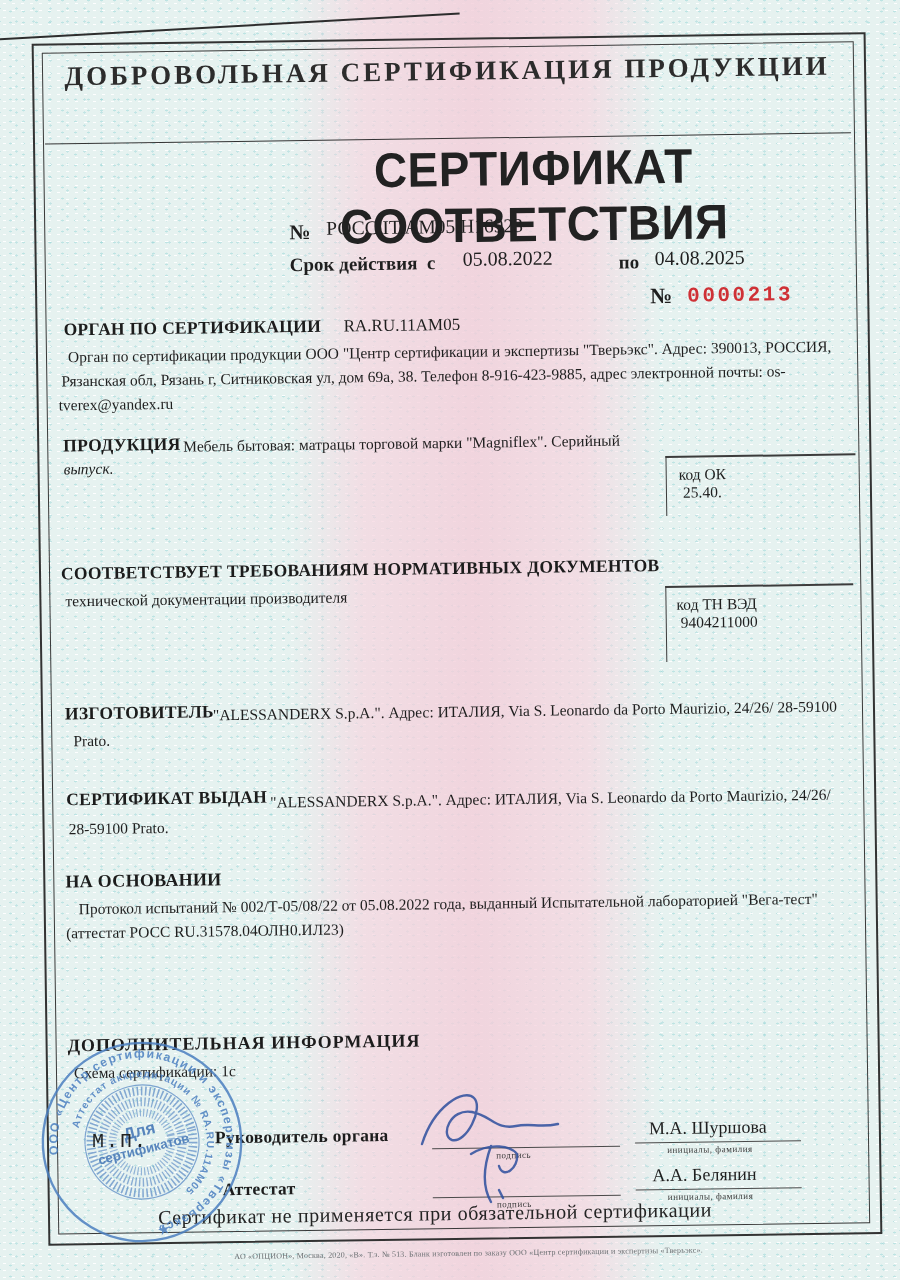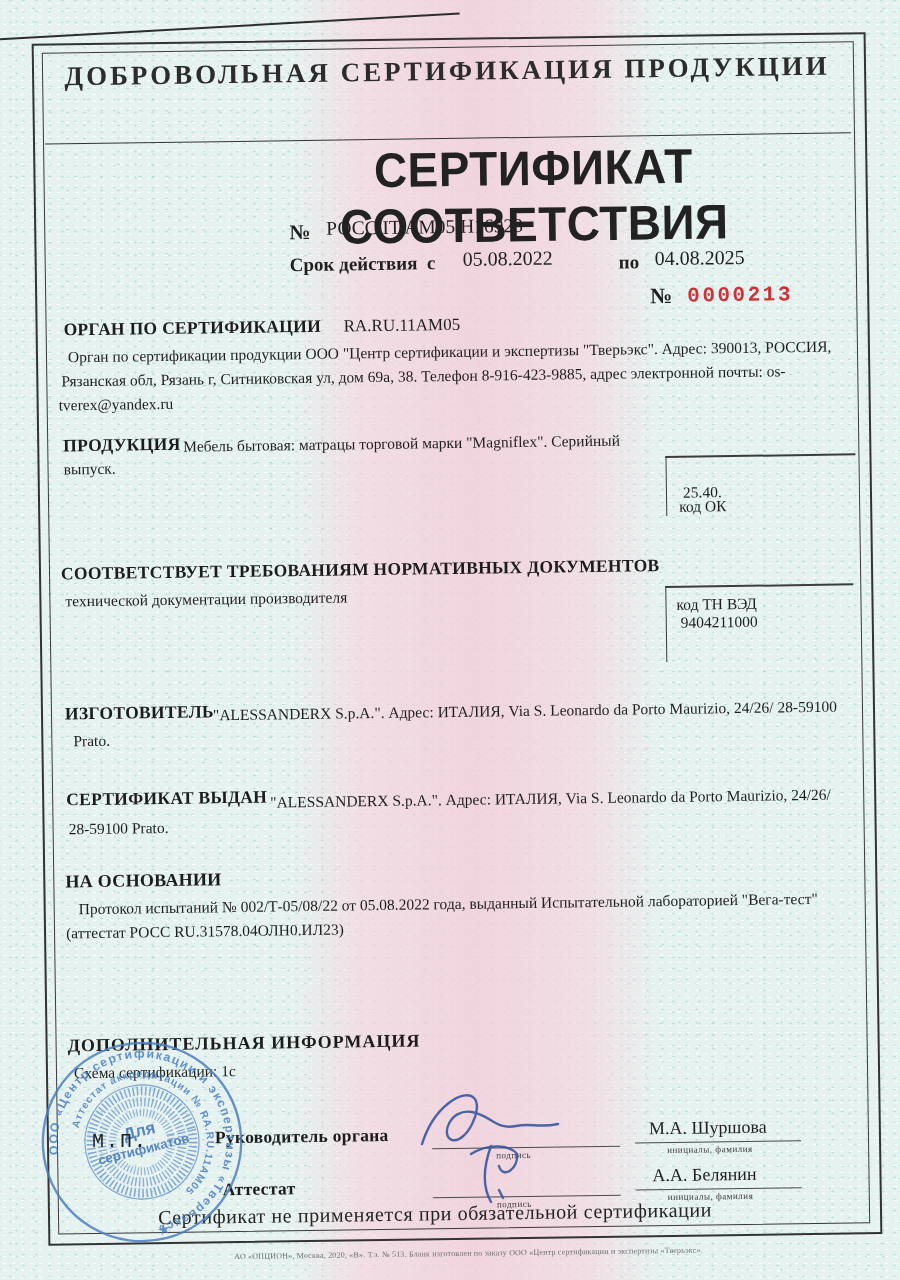--- a/index.html
+++ b/index.html
@@ -74,25 +74,25 @@
     <div class="abs red-num" style="left:692px; top:288px;">0000213</div>
 
     <div class="abs h-sec" style="left:68px; top:314px;">ОРГАН ПО СЕРТИФИКАЦИИ</div>
     <div class="abs serif17" style="left:348px; top:315px;">RA.RU.11АМ05</div>
     <div class="abs serif15" style="left:72px; top:340px;">Орган по сертификации продукции ООО "Центр сертификации и экспертизы "Тверьэкс". Адрес: 390013, РОССИЯ,</div>
     <div class="abs serif15" style="left:65px; top:364px;">Рязанская обл, Рязань г, Ситниковская ул, дом 69а, 38. Телефон 8-916-423-9885, адрес электронной почты: os-</div>
     <div class="abs serif15" style="left:62px; top:388px;">tverex@yandex.ru</div>
 
     <div class="abs h-sec" style="left:66px; top:430px;">ПРОДУКЦИЯ</div>
     <div class="abs serif15" style="left:186px; top:431px;">Мебель бытовая: матрацы торговой марки "Magniflex". Серийный</div>
-    <div class="abs serif15" style="left:66px; top:452px;">выпуск.</div>
+    <div class="abs serif15" style="left:66px; top:452px;font-style:italic;">выпуск.</div>
 
     <div class="abs code-line-top" style="left:668px; top:459px; width:190px;"></div>
     <div class="abs code-line-left" style="left:668px; top:459px; height:60px;"></div>
-    <div class="abs serif15" style="left:681px; top:466px;margin-top:32px;">код ОК</div>
+    <div class="abs serif15" style="left:681px; top:466px;">код ОК</div>
     <div class="abs serif15" style="left:685px; top:484px;">25.40.</div>
 
     <div class="abs h-sec" style="left:62px; top:558px;">СООТВЕТСТВУЕТ ТРЕБОВАНИЯМ НОРМАТИВНЫХ ДОКУМЕНТОВ</div>
     <div class="abs serif15" style="left:66px; top:584px;">технической документации производителя</div>
 
     <div class="abs code-line-top" style="left:666px; top:589px; width:188px;"></div>
     <div class="abs code-line-left" style="left:666px; top:589px; height:76px;"></div>
     <div class="abs serif15" style="left:677px; top:596px;">код ТН ВЭД</div>
     <div class="abs serif15" style="left:681px; top:614px;">9404211000</div>
 

